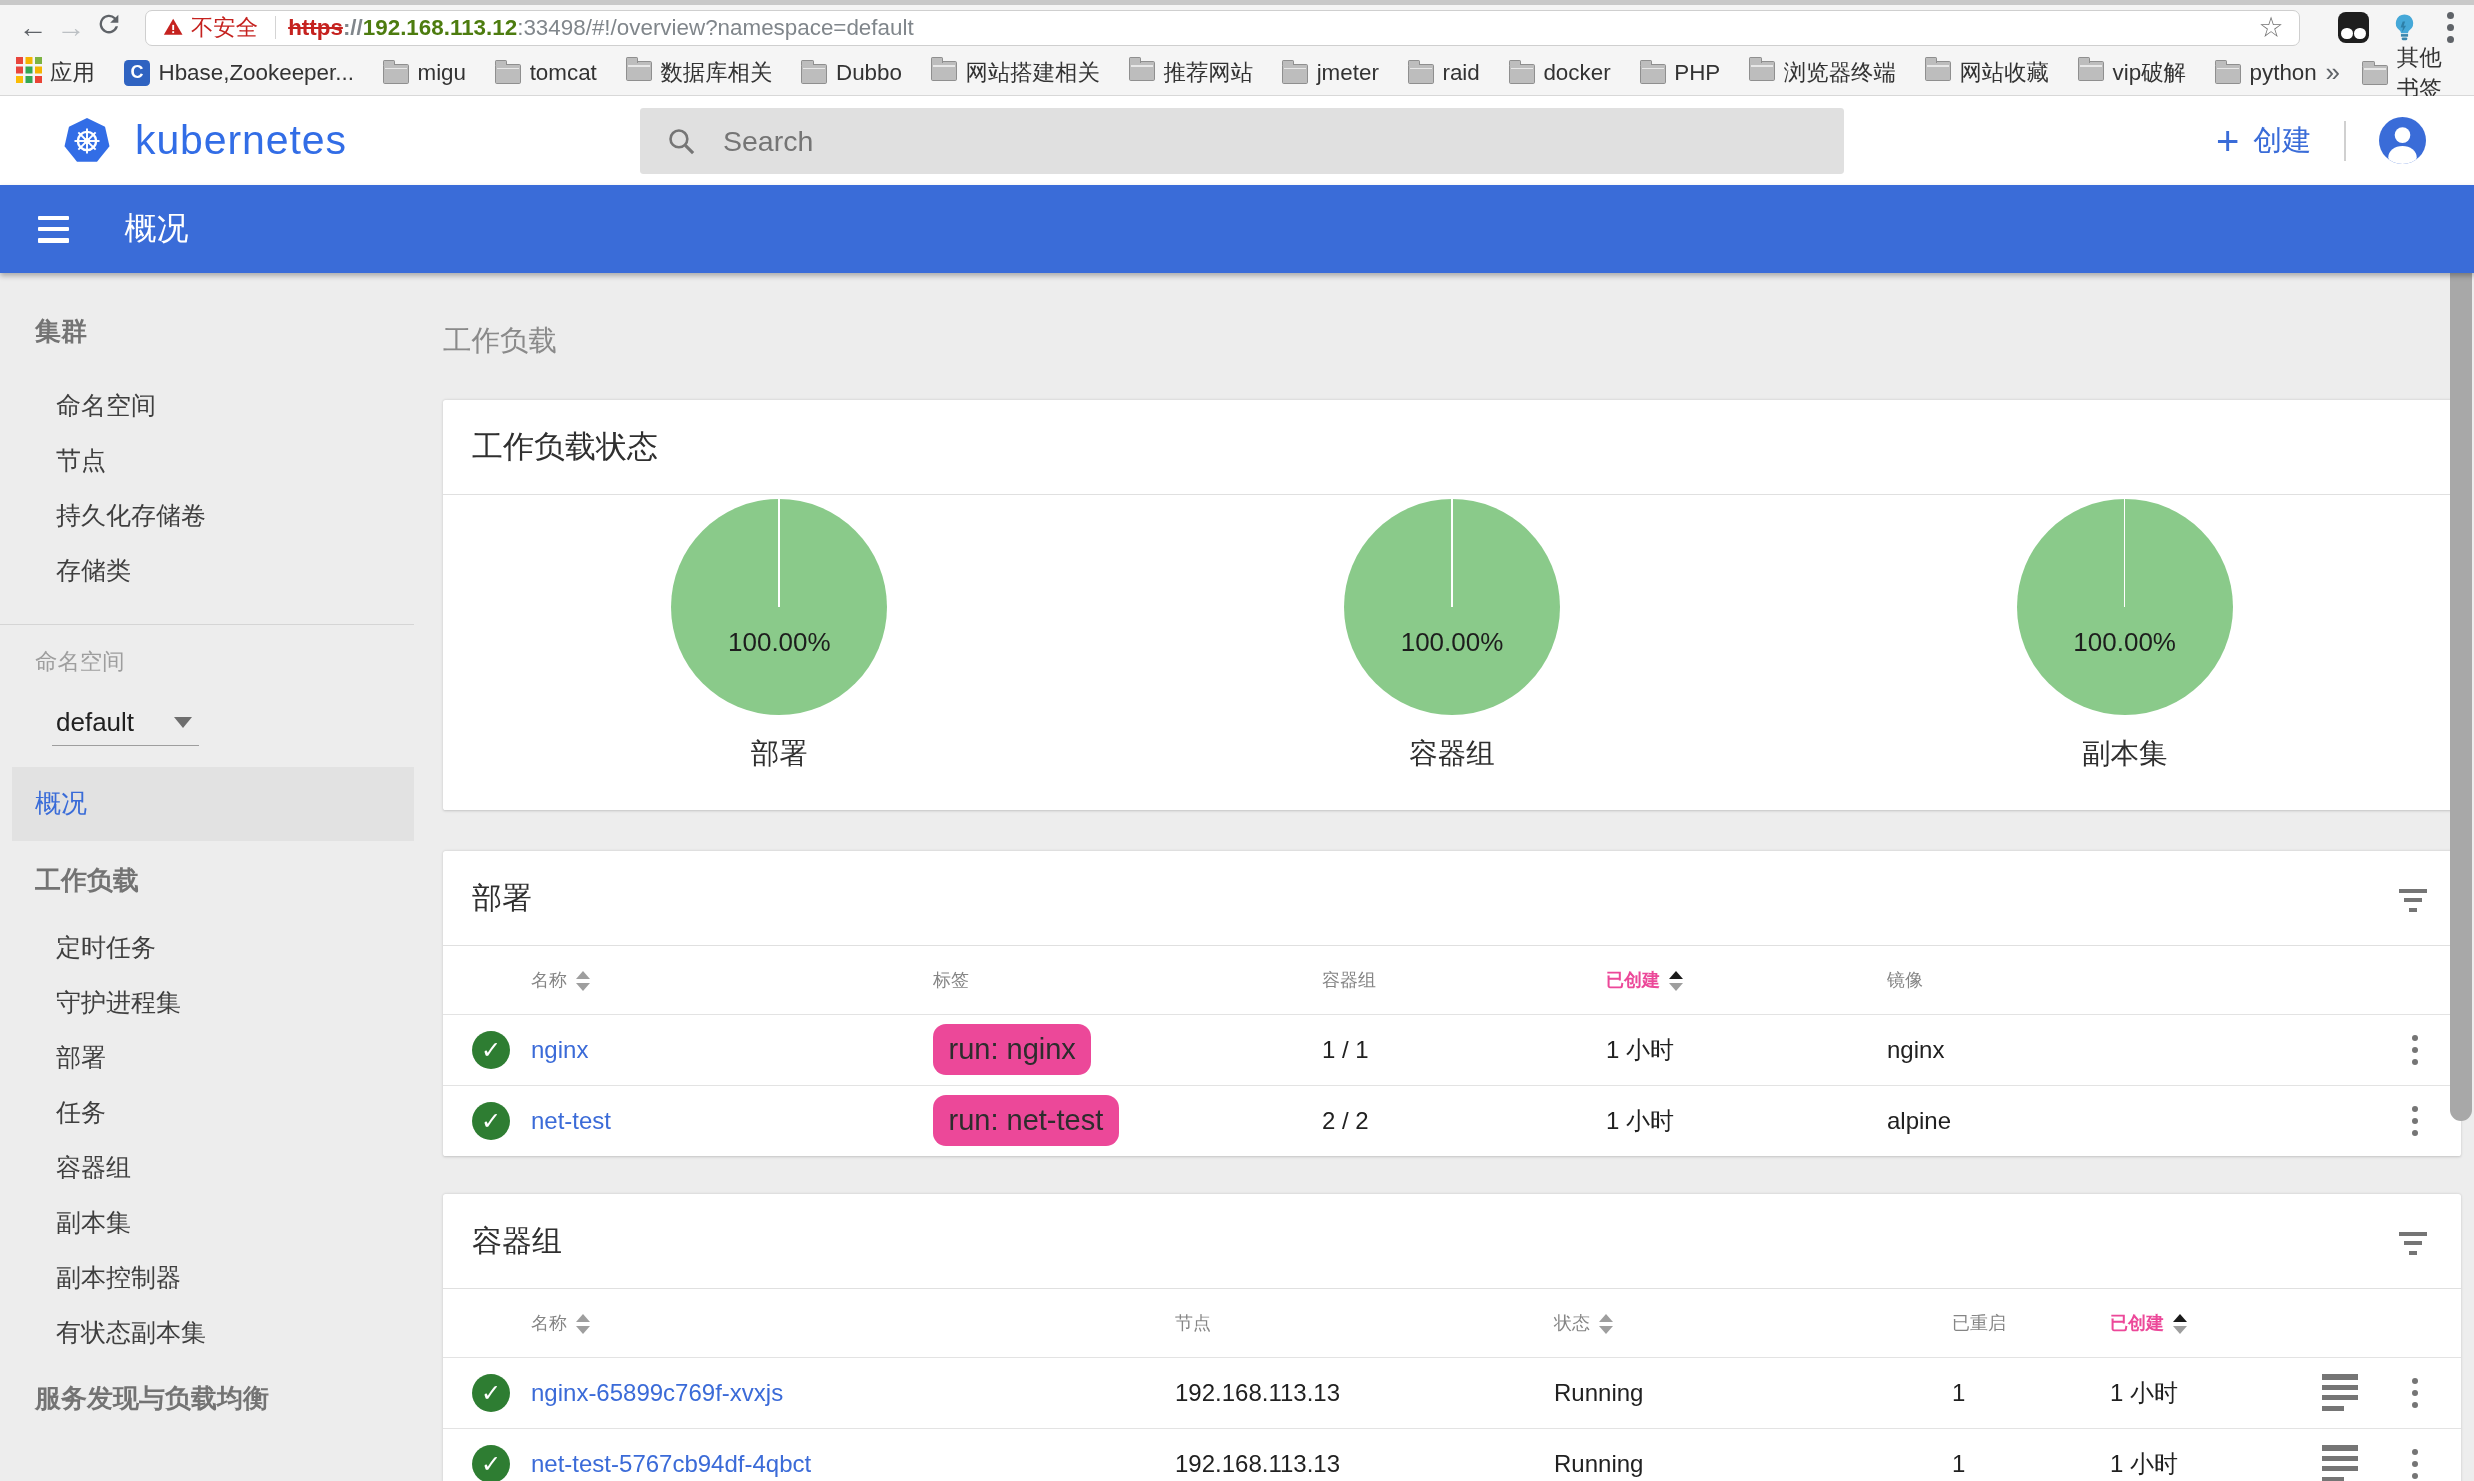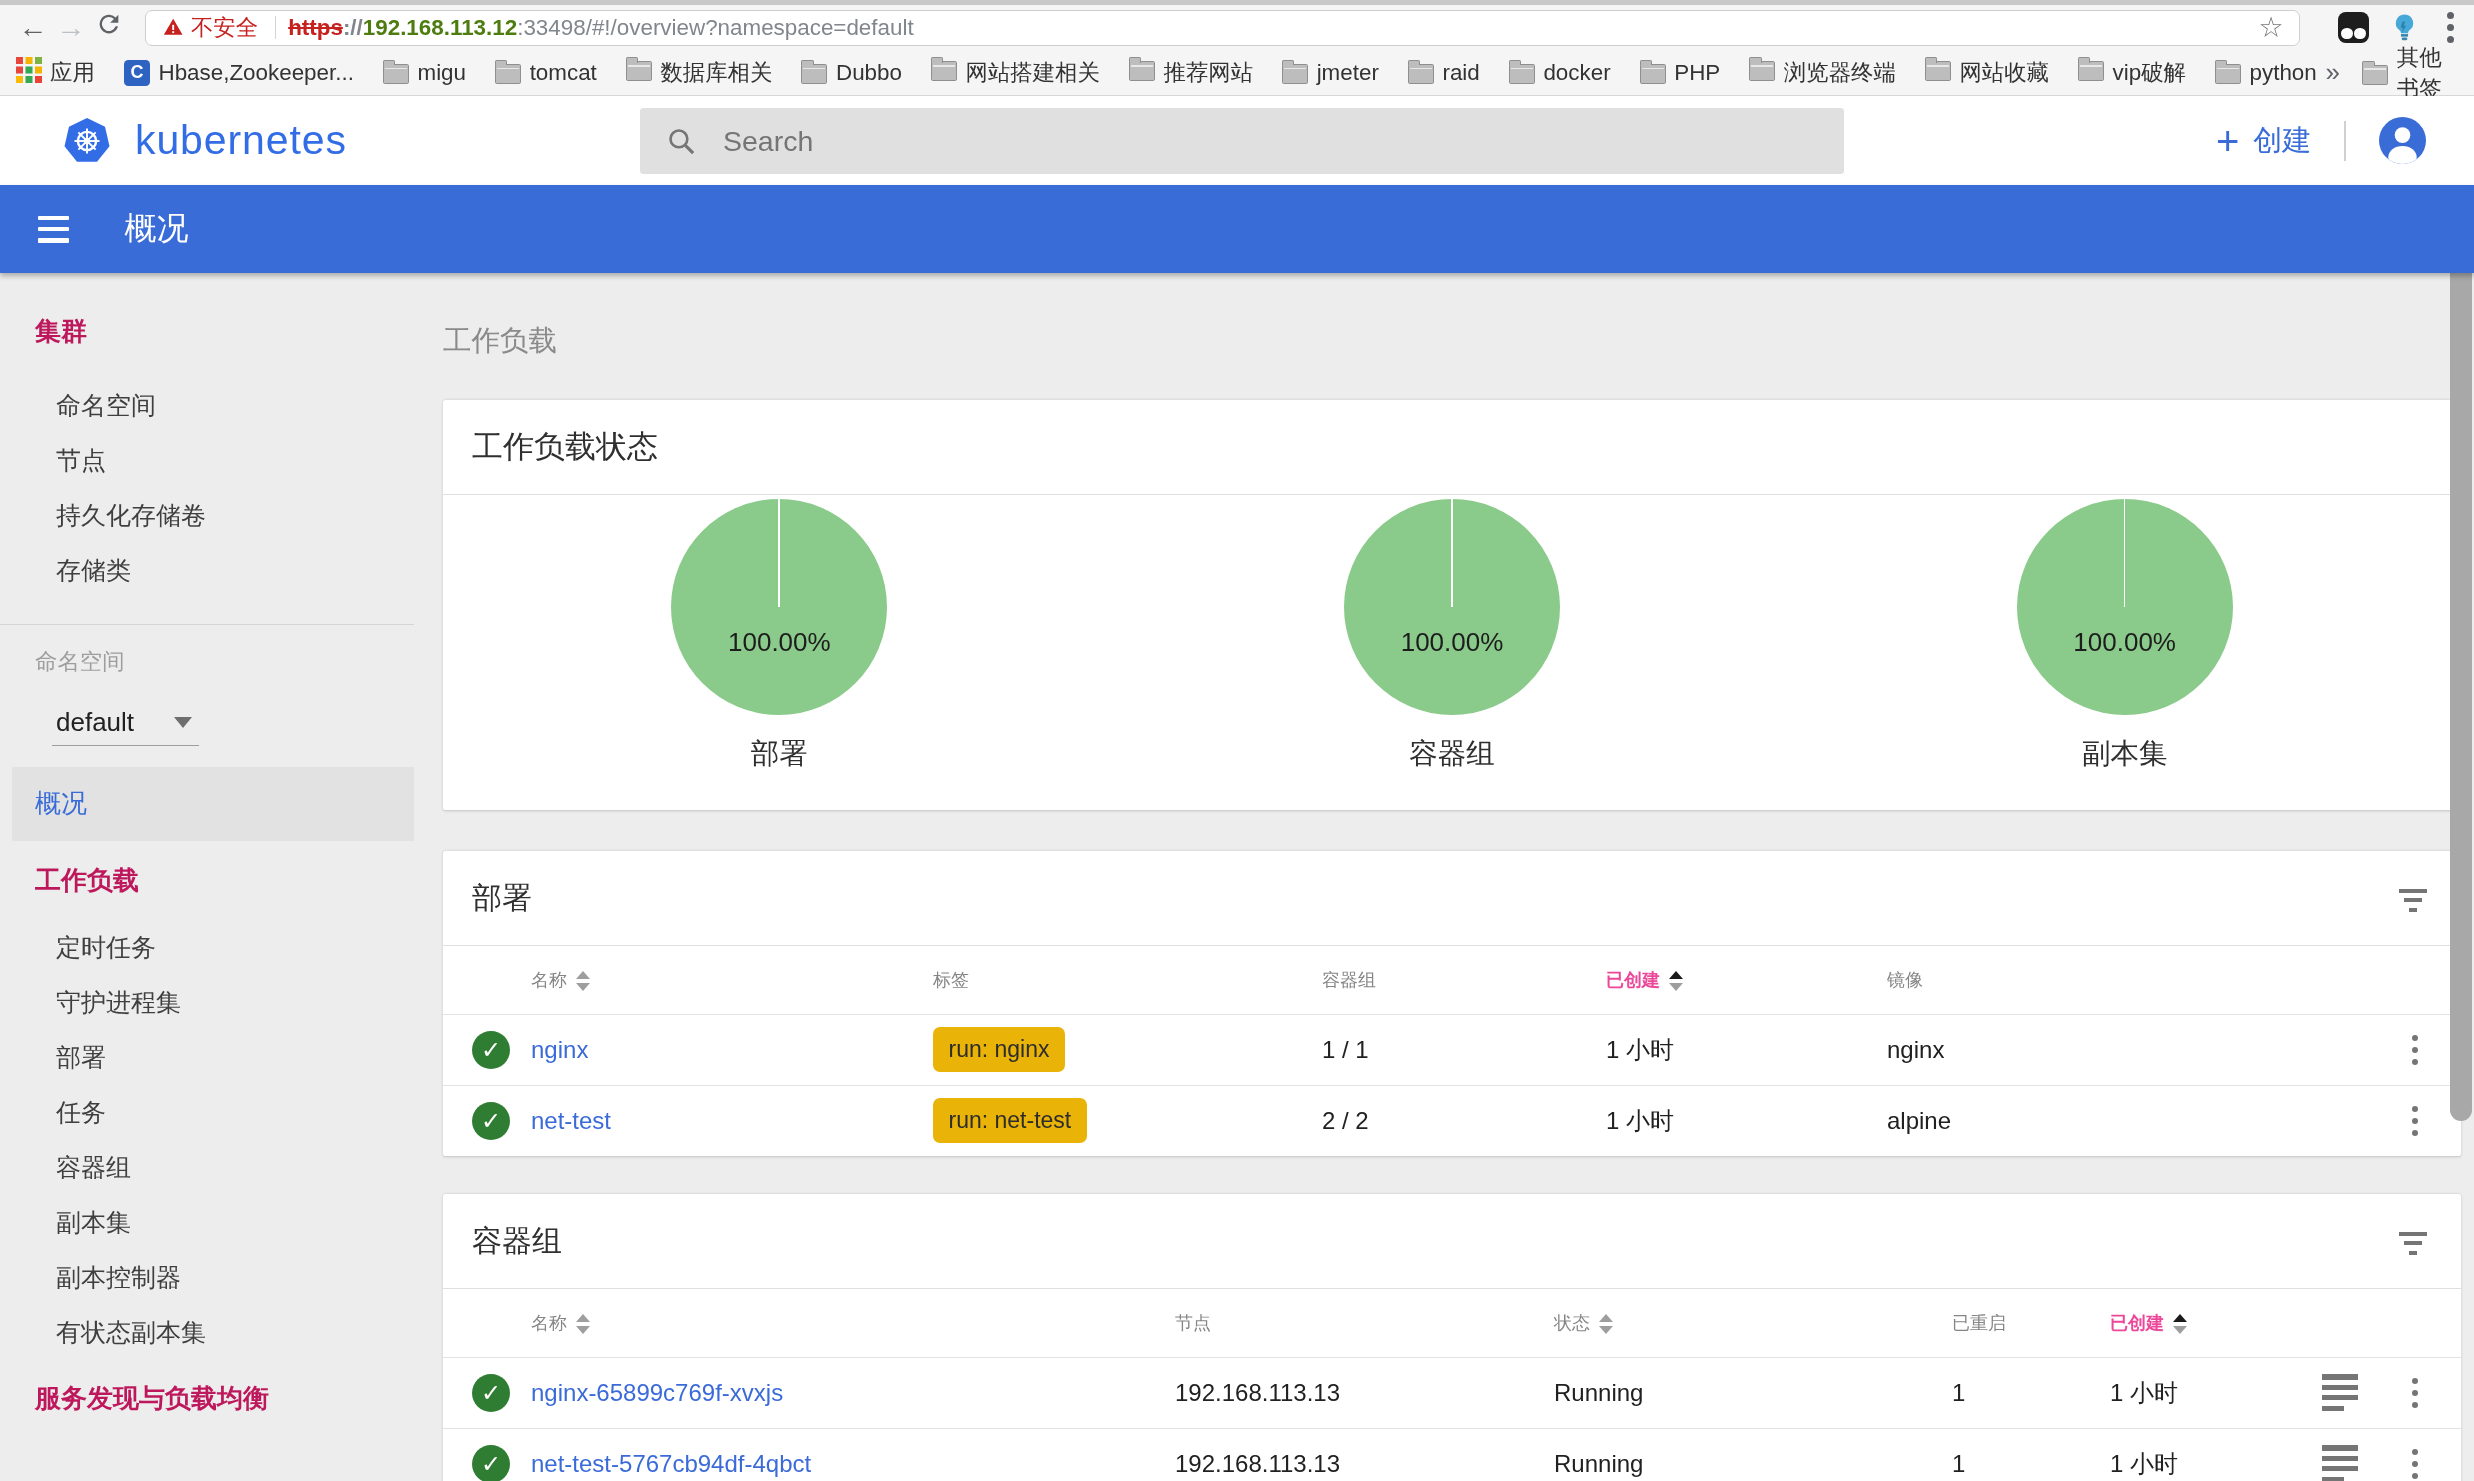--- a/index.html
+++ b/index.html
@@ -56,21 +56,21 @@
 
   
   .toolbar { height:88px; background:#3a6cd8; display:flex; align-items:center; padding:0 33px; box-shadow:0 2.6px 5.2px rgba(0,0,0,.28); position:relative; z-index:5; }
   .hamburger { display:flex; flex-direction:column; gap:7px; padding:5.2px; }
   .hamburger i { width:31px; height:4.3px; background:#fff; border-radius:0.9px; }
   .toolbar-title { color:#fff; font-size:32px; margin-left:50px; }
 
   
   .page-body { display:flex; height:1210px; }
   .sidebar { width:414px; flex:0 0 auto; font-size:25px; color:#3f3f3f; }
-  .side-header { font-weight:bold; font-size:26px; color:#be185d; padding-left:35px; }
+  .side-header { font-weight:bold; font-size:26px; color:#737373; padding-left:35px; }
   .side-header.first { margin-top:41px; }
   .side-list .side-item { padding:12px 0 12px 56px; line-height:31px; cursor:pointer; }
   .side-list.cluster { margin-top:29px; }
   .side-divider { border-top:0.9px solid #d5d5d5; margin-top:26px; }
   .ns-label { font-size:22.4px; color:#9e9e9e; margin:22.4px 0 0 35px; line-height:28px; }
   .ns-select { margin:31px 0 0 56px; display:flex; align-items:center; gap:40px; font-size:26px; color:#212121; line-height:31px; }
   .caret-down { width:0; height:0; border-left:9.5px solid transparent; border-right:9.5px solid transparent; border-top:11.2px solid #6e6e6e; }
   .ns-underline { margin:7px 0 0 52px; width:147px; border-bottom:1.7px solid #9e9e9e; }
   .side-overview { margin:21px 0 0 12px; background:#e2e2e2; padding:21.6px 0 21.6px 23px; color:#3a6cd8; line-height:31px; font-size:26px; cursor:pointer; }
   .side-header.wl { margin-top:22.4px; }
@@ -106,21 +106,21 @@
   .thead { height:69px; font-size:18px; color:#858585; border-top:0.9px solid #e0e0e0; }
   .thead .sorted-col { color:#ec4899; font-weight:bold; }
   .trow { height:71px; border-top:0.9px solid #e3e3e3; font-size:24px; color:#212121; }
   .sorts { display:inline-flex; flex-direction:column; gap:3.4px; margin-left:8.6px; vertical-align:middle; }
   .tri-up { width:0; height:0; border-left:7px solid transparent; border-right:7px solid transparent; border-bottom:8.6px solid #9e9e9e; }
   .tri-down { width:0; height:0; border-left:7px solid transparent; border-right:7px solid transparent; border-top:8.6px solid #9e9e9e; }
   .sorts.active .tri-up { border-bottom-color:#1b1b1b; }
   .check { width:38px; height:38px; border-radius:50%; background:#2e7d32; display:flex; align-items:center; justify-content:center; }
   .check::before { content:"✓"; color:#fff; font-size:24px; font-weight:bold; }
   .link { color:#3b6bd8; text-decoration:none; cursor:pointer; }
-  .chip { display:inline-block; background:#eab308; border-radius:7px; padding:8.6px 15.5px; font-size:23px; color:#2d2d2d; }
+  .chip { display:inline-block; background:#ec4899; border-radius:13px; padding:8.6px 15.5px; font-size:29px; color:#2d2d2d; }
   .kebab { display:flex; flex-direction:column; gap:6px; align-items:center; cursor:pointer; padding:3.4px 10.3px; }
   .kebab i { width:6px; height:6px; border-radius:50%; background:#757575; }
   .logs-icon { display:flex; flex-direction:column; gap:5.2px; width:36px; cursor:pointer; }
   .logs-icon i { height:5.2px; background:#757575; display:block; }
   .logs-icon i:nth-child(4) { width:22.4px; }
 
   .scroll-thumb { position:absolute; right:2.6px; top:245px; width:22.4px; height:876px; background:#a8a8a8; border-radius:12px; z-index:4; }
 </style>
 </head>
 <body>

